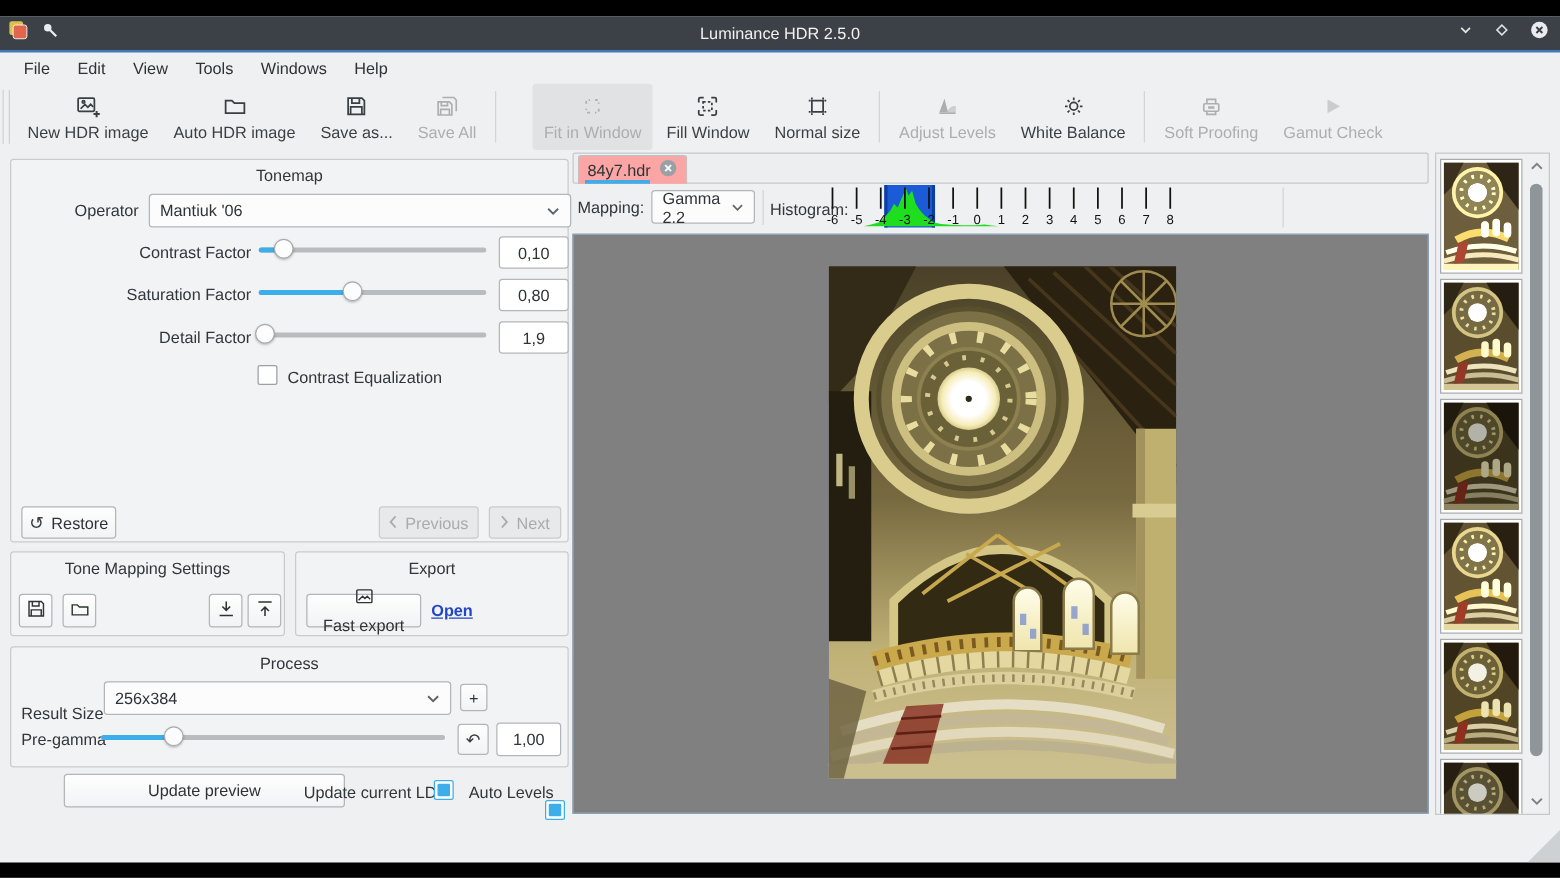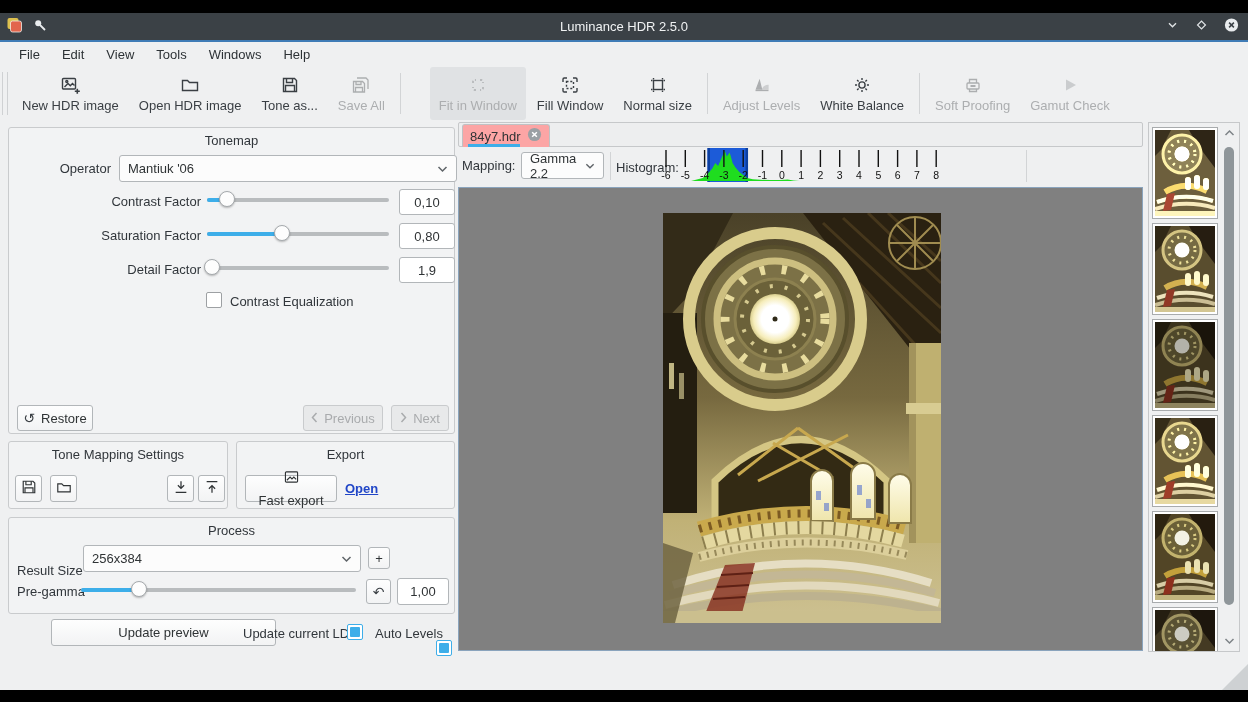--- a/index.html
+++ b/index.html
@@ -116,30 +116,30 @@
           </svg>
         </span>
       <span class="tlabel">New HDR image</span>
     </div>
     <div class="tbtn">
       <span class="ticon">
           <svg width="20" height="20" viewBox="0 0 20 20" fill="none" stroke="currentColor" stroke-width="1.4">
             <path d="M2.5 15.5v-10h5l2 2h8v8z"></path>
           </svg>
         </span>
-      <span class="tlabel">Open HDR image</span>
+      <span class="tlabel">Auto HDR image</span>
     </div>
     <div class="tbtn">
       <span class="ticon">
           <svg width="20" height="20" viewBox="0 0 20 20" fill="none" stroke="currentColor" stroke-width="1.4">
             <path d="M3.5 3.5h11l2 2v11h-13z"></path>
             <path d="M6.5 3.5v4h6v-4M5.5 16.5v-6h9v6"></path>
           </svg>
         </span>
-      <span class="tlabel">Tone as...</span>
+      <span class="tlabel">Save as...</span>
     </div>
     <div class="tbtn disabled">
       <span class="ticon">
           <svg width="20" height="20" viewBox="0 0 20 20" fill="none" stroke="currentColor" stroke-width="1.3">
             <path d="M6 3h9l2 2v9"></path>
             <path d="M2.5 6.5h9l2 2v8.5h-11z"></path>
             <path d="M5 6.5v3h5v-3M4.5 17v-4.5h7V17"></path>
           </svg>
         </span>
       <span class="tlabel">Save All</span>

